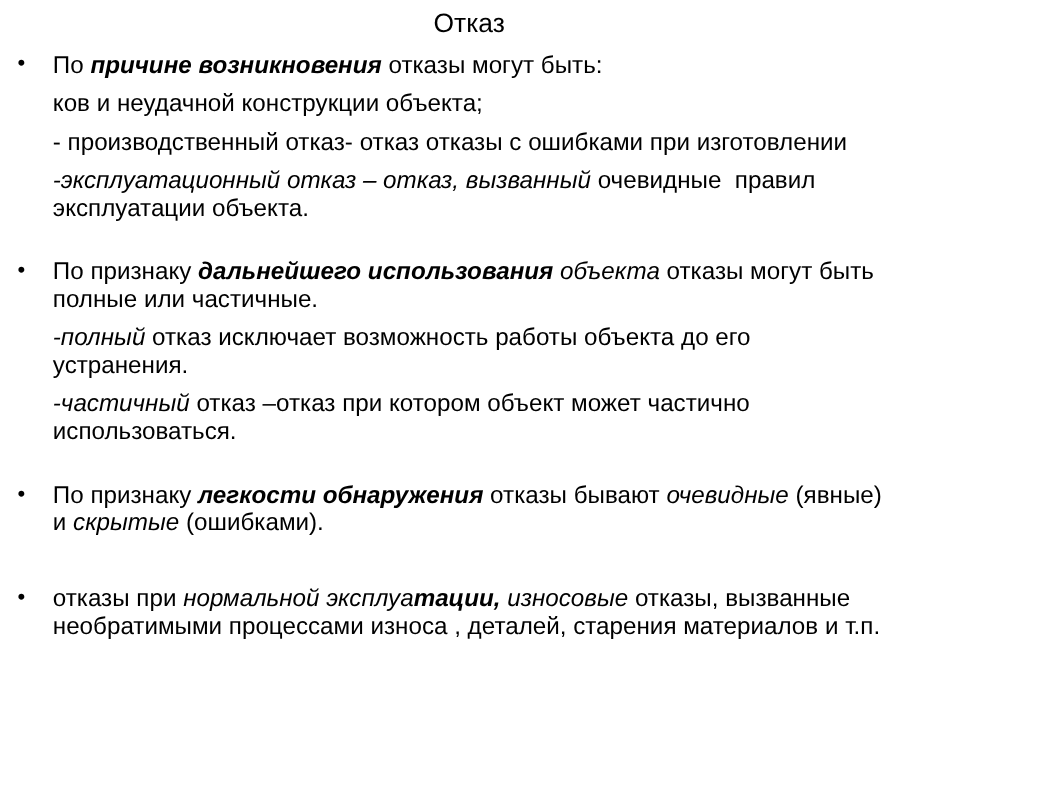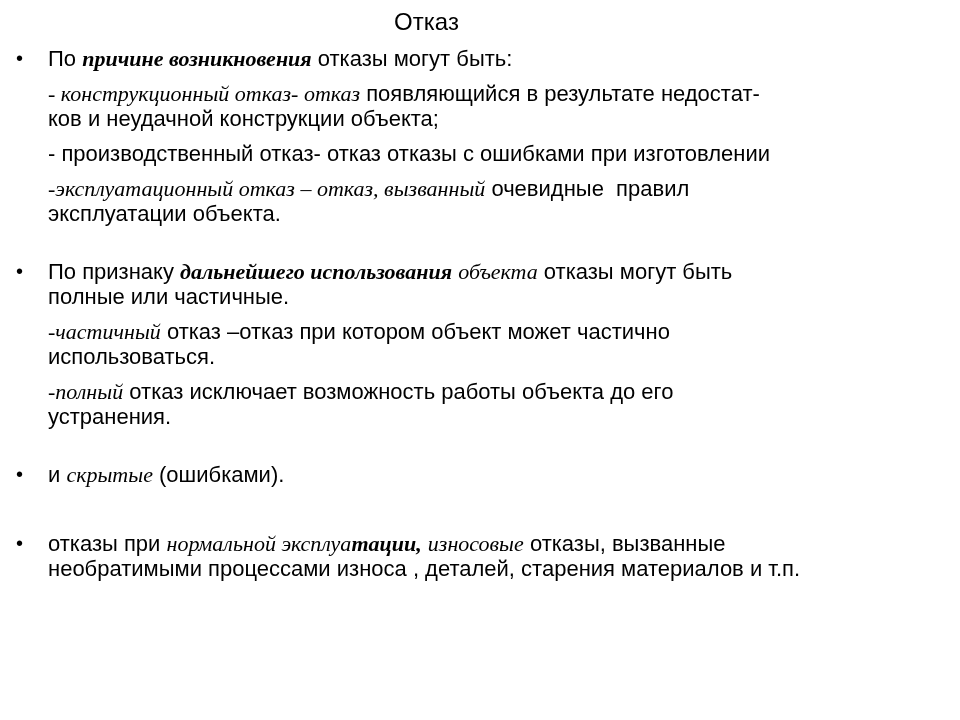--- a/index.html
+++ b/index.html
@@ -26,68 +26,68 @@
     font-size:20px;line-height:25px;
   }
   .bullet-body{flex:1;min-width:0;}
   .paragraph + .paragraph{margin-top:10px;}
   .text-line{
     font-size:22px;line-height:25px;
     white-space:pre;
   }
   .run{font-weight:400;font-style:normal;text-align:center;}
   .run.b{font-weight:700;}
-  .run.i{font-style:italic;font-family:Liberation Serif, serif;}
+  .run.i{font-style:italic;}
 </style>
 </head>
 <body>
 
 <div class="slide">
   <div class="title">Отказ</div>
   <div class="bullet-list">
       <div class="bullet-item">
         <span class="bullet-marker">•</span>
         <div class="bullet-body">
           <div class="paragraph">
             <div class="text-line"><span class="run">По </span><span class="run b i">причине возникновения</span><span class="run"> отказы могут быть:</span></div>
           </div>
           <div class="paragraph">
-            <div class="text-line"><span class="run i">- конструкционный отказ- отказ</span><span class="run"> появляющийся в результате недостат-</span></div>
             <div class="text-line"><span class="run">ков и неудачной конструкции объекта;</span></div>
           </div>
           <div class="paragraph">
             <div class="text-line"><span class="run">- производственный отказ- отказ отказы с ошибками при изготовлении</span></div>
           </div>
           <div class="paragraph">
             <div class="text-line"><span class="run i">-эксплуатационный отказ – отказ, вызванный</span><span class="run"> очевидные  правил</span></div>
             <div class="text-line"><span class="run">эксплуатации объекта.</span></div>
           </div>
         </div>
       </div>
       <div class="bullet-item">
         <span class="bullet-marker">•</span>
         <div class="bullet-body">
           <div class="paragraph">
             <div class="text-line"><span class="run">По признаку </span><span class="run b i">дальнейшего использования</span><span class="run"> </span><span class="run i">объекта</span><span class="run"> отказы могут быть</span></div>
             <div class="text-line"><span class="run">полные или частичные.</span></div>
           </div>
           <div class="paragraph">
+            <div class="text-line"><span class="run i">-полный</span><span class="run"> отказ исключает возможность работы объекта до его</span></div>
+            <div class="text-line"><span class="run">устранения.</span></div>
+          </div>
+          <div class="paragraph">
             <div class="text-line"><span class="run i">-частичный</span><span class="run"> отказ –отказ при котором объект может частично</span></div>
             <div class="text-line"><span class="run">использоваться.</span></div>
-          </div>
-          <div class="paragraph">
-            <div class="text-line"><span class="run i">-полный</span><span class="run"> отказ исключает возможность работы объекта до его</span></div>
-            <div class="text-line"><span class="run">устранения.</span></div>
           </div>
         </div>
       </div>
       <div class="bullet-item">
         <span class="bullet-marker">•</span>
         <div class="bullet-body">
           <div class="paragraph">
+            <div class="text-line"><span class="run">По признаку </span><span class="run b i">легкости обнаружения</span><span class="run"> отказы бывают </span><span class="run i">очевидные</span><span class="run"> (явные)</span></div>
             <div class="text-line"><span class="run">и </span><span class="run i">скрытые</span><span class="run"> (ошибками).</span></div>
           </div>
         </div>
       </div>
       <div class="bullet-item">
         <span class="bullet-marker">•</span>
         <div class="bullet-body">
           <div class="paragraph">
             <div class="text-line"><span class="run">отказы при </span><span class="run i">нормальной эксплуа</span><span class="run b i">тации,</span><span class="run"> </span><span class="run i">износовые</span><span class="run"> отказы, вызванные</span></div>
             <div class="text-line"><span class="run">необратимыми процессами износа , деталей, старения материалов и т.п.</span></div>

